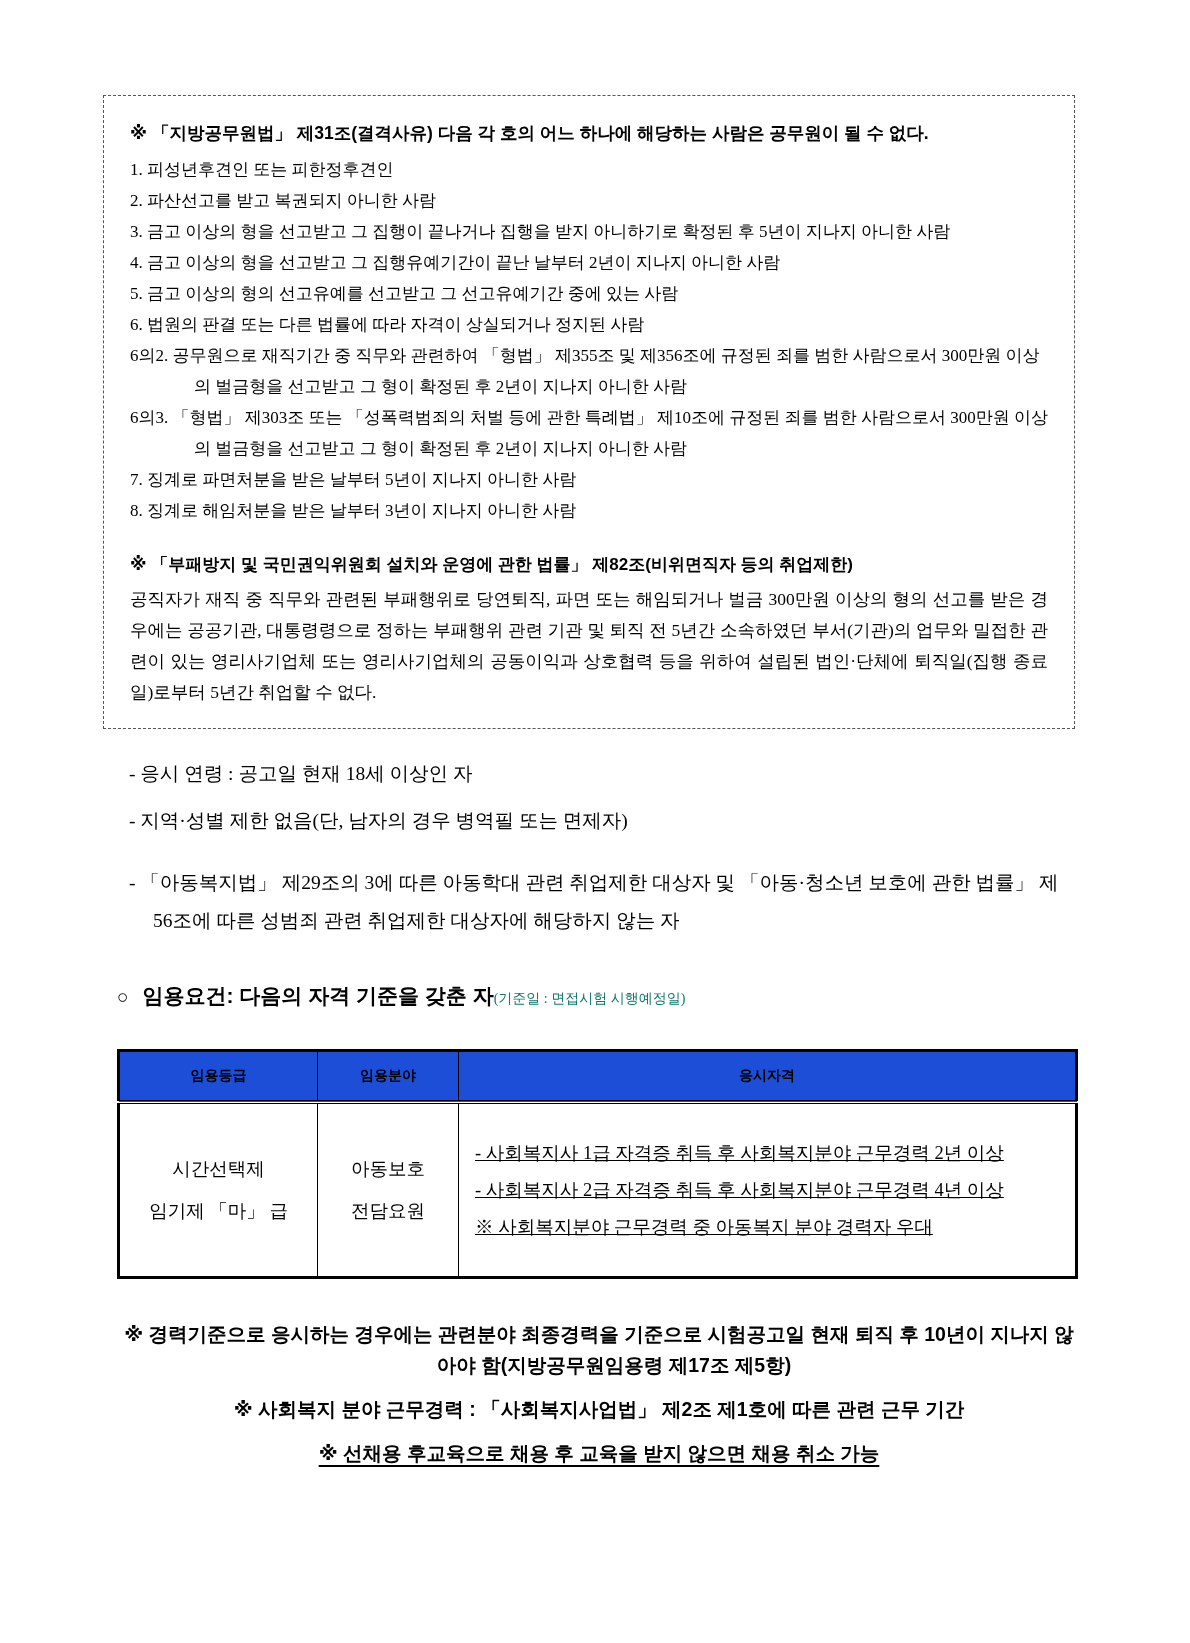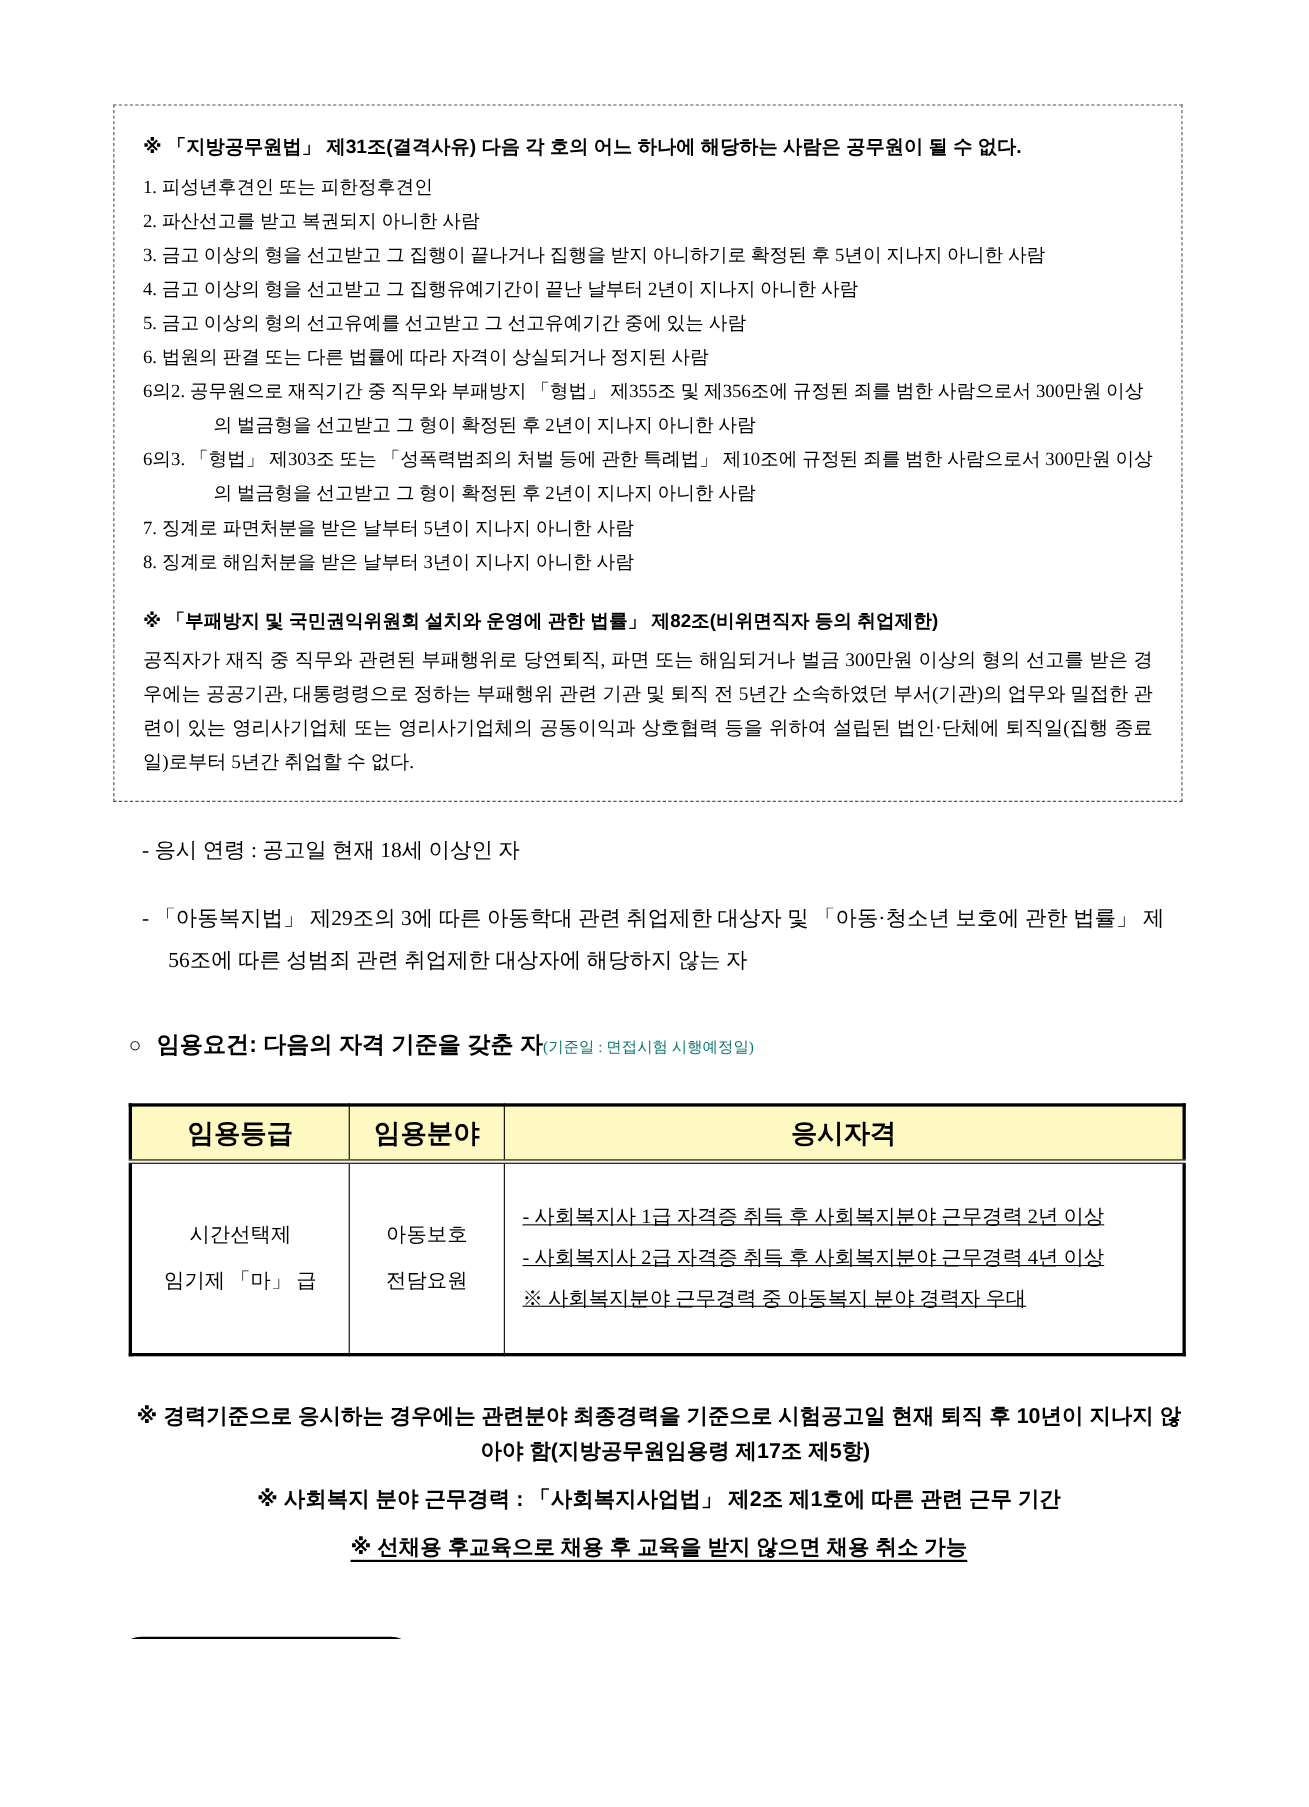--- a/index.html
+++ b/index.html
@@ -50,23 +50,23 @@
     font-family:"Liberation Sans","DejaVu Sans",sans-serif;
     font-weight:bold;font-size:21px;
   }
   .qh-note{font-size:14px;color:#0f766e;}
   
   .qual-table{
     margin:34px 0 0 14px;border-collapse:collapse;
     width:958px;border:3px solid #000;table-layout:fixed;
   }
   .qual-table th{
-    background:#fef9c3;
+    background:#1d4ed8;
     font-family:"Liberation Sans","DejaVu Sans",sans-serif;
-    font-weight:bold;font-size:24px;
+    font-weight:bold;font-size:14px;
     height:46px;border-bottom:4px double #000;
   }
   .qual-table th + th, .qual-table td + td{border-left:1px solid #000;}
   .qual-table td{height:160px;vertical-align:middle;font-size:18.5px;}
   .cell-center{text-align:center;line-height:42px;}
   .cell-qual{padding:6px 8px 6px 16px;line-height:37px;font-size:18px;text-decoration:underline;}
   .col-grade{width:199px;}
   .col-field{width:141px;}
   .col-qual{width:618px;}
   
@@ -97,32 +97,33 @@
 <div class="page">
 
   <div class="notice-box">
     <p class="nb-title">※ 「지방공무원법」 제31조(결격사유) 다음 각 호의 어느 하나에 해당하는 사람은 공무원이 될 수 없다.</p>
     <p class="nb-item">1. 피성년후견인 또는 피한정후견인</p>
     <p class="nb-item">2. 파산선고를 받고 복권되지 아니한 사람</p>
     <p class="nb-item">3. 금고 이상의 형을 선고받고 그 집행이 끝나거나 집행을 받지 아니하기로 확정된 후 5년이 지나지 아니한 사람</p>
     <p class="nb-item">4. 금고 이상의 형을 선고받고 그 집행유예기간이 끝난 날부터 2년이 지나지 아니한 사람</p>
     <p class="nb-item">5. 금고 이상의 형의 선고유예를 선고받고 그 선고유예기간 중에 있는 사람</p>
     <p class="nb-item">6. 법원의 판결 또는 다른 법률에 따라 자격이 상실되거나 정지된 사람</p>
-    <p class="nb-item">6의2. 공무원으로 재직기간 중 직무와 부패방지 「형법」 제355조 및 제356조에 규정된 죄를 범한 사람으로서 300만원 이상의 벌금형을 선고받고 그 형이 확정된 후 2년이 지나지 아니한 사람</p>
+    <p class="nb-item">6의2. 공무원으로 재직기간 중 직무와 관련하여 「형법」 제355조 및 제356조에 규정된 죄를 범한 사람으로서 300만원 이상의 벌금형을 선고받고 그 형이 확정된 후 2년이 지나지 아니한 사람</p>
     <p class="nb-item">6의3. 「형법」 제303조 또는 「성폭력범죄의 처벌 등에 관한 특례법」 제10조에 규정된 죄를 범한 사람으로서 300만원 이상의 벌금형을 선고받고 그 형이 확정된 후 2년이 지나지 아니한 사람</p>
     <p class="nb-item">7. 징계로 파면처분을 받은 날부터 5년이 지나지 아니한 사람</p>
     <p class="nb-item">8. 징계로 해임처분을 받은 날부터 3년이 지나지 아니한 사람</p>
     <div class="law82">
       <p class="law82-title">※ 「부패방지 및 국민권익위원회 설치와 운영에 관한 법률」 제82조(비위면직자 등의 취업제한)</p>
       <p class="law82-body">공직자가 재직 중 직무와 관련된 부패행위로 당연퇴직, 파면 또는 해임되거나 벌금 300만원 이상의 형의 선고를 받은 경우에는 공공기관, 대통령령으로 정하는 부패행위 관련 기관 및 퇴직 전 5년간 소속하였던 부서(기관)의 업무와 밀접한 관련이 있는 영리사기업체 또는 영리사기업체의 공동이익과 상호협력 등을 위하여 설립된 법인·단체에 퇴직일(집행 종료일)로부터 5년간 취업할 수 없다.</p>
     </div>
   </div>
 
   <div class="req-list">
     <p class="req-item">- 응시 연령 : 공고일 현재 18세 이상인 자</p>
+    <p class="req-item">- 지역·성별 제한 없음(단, 남자의 경우 병역필 또는 면제자)</p>
     <p class="req-item wide">- 「아동복지법」 제29조의 3에 따른 아동학대 관련 취업제한 대상자 및 「아동·청소년 보호에 관한 법률」 제56조에 따른 성범죄 관련 취업제한 대상자에 해당하지 않는 자</p>
   </div>
 
   <div class="qual-heading">
     <span class="qh-marker">○</span><span class="qh-main">임용요건: 다음의 자격 기준을 갖춘 자</span><span class="qh-note">(기준일 : 면접시험 시행예정일)</span>
   </div>
 
   <table class="qual-table">
     <colgroup>
       <col class="col-grade">

